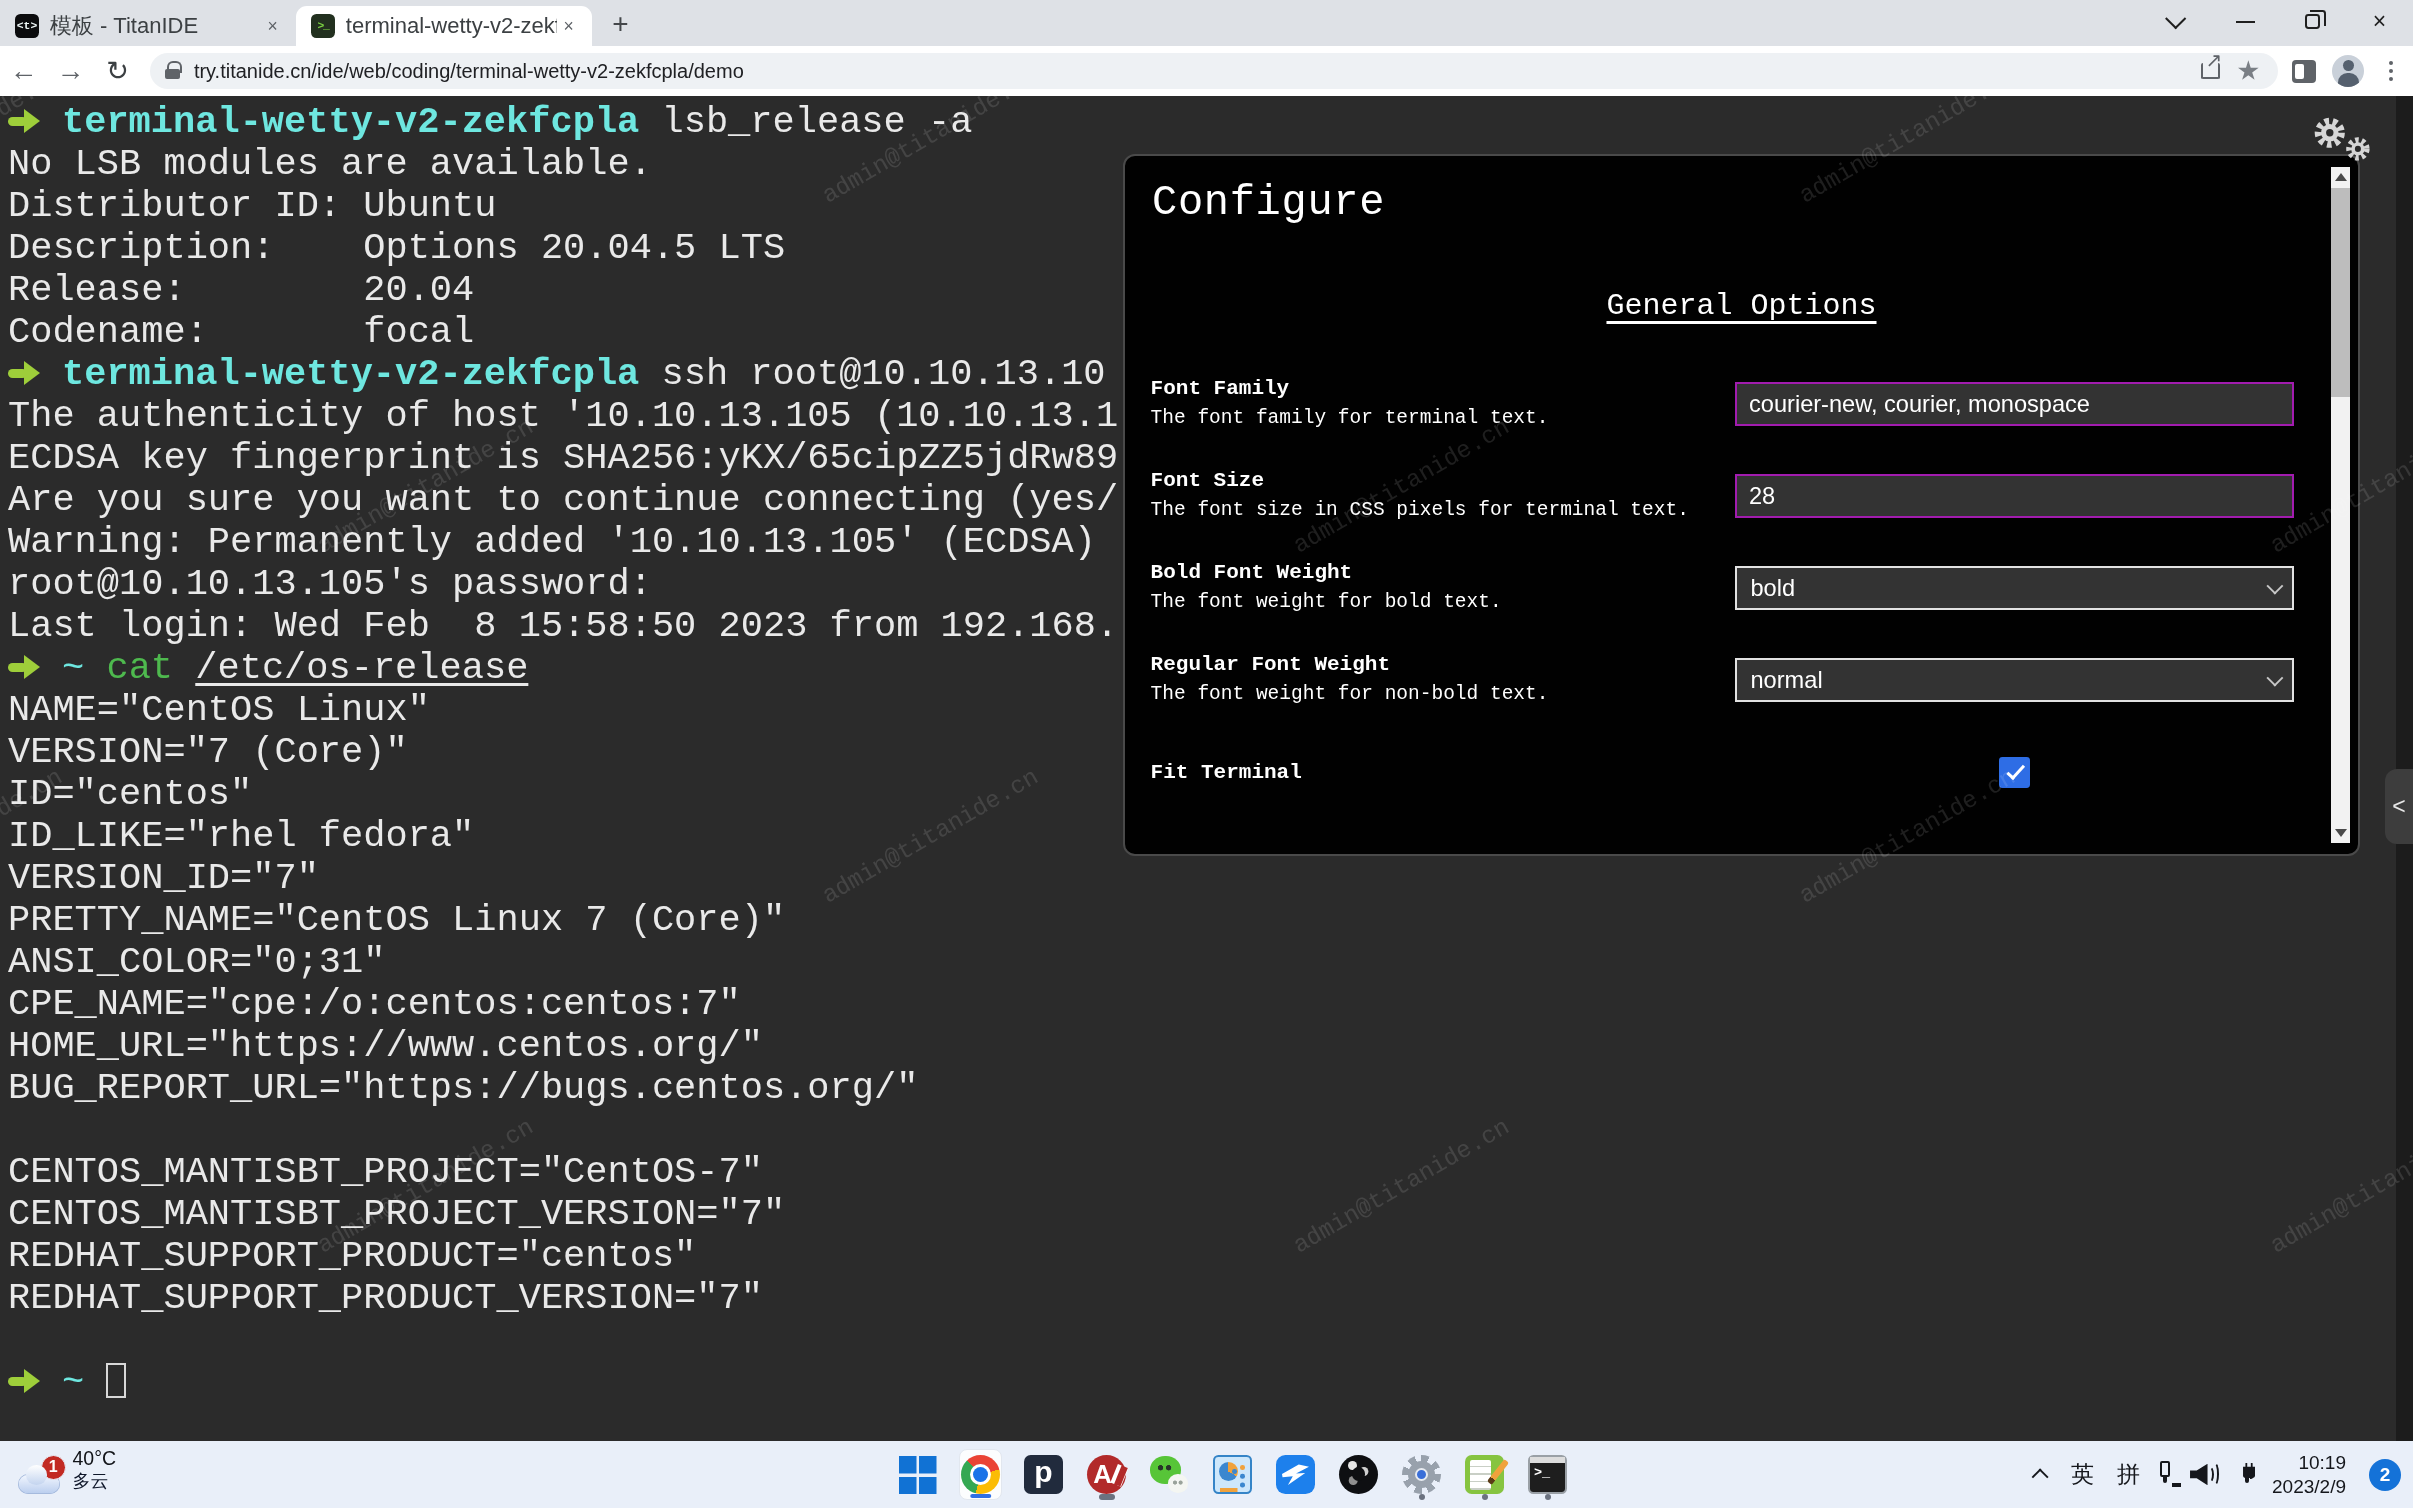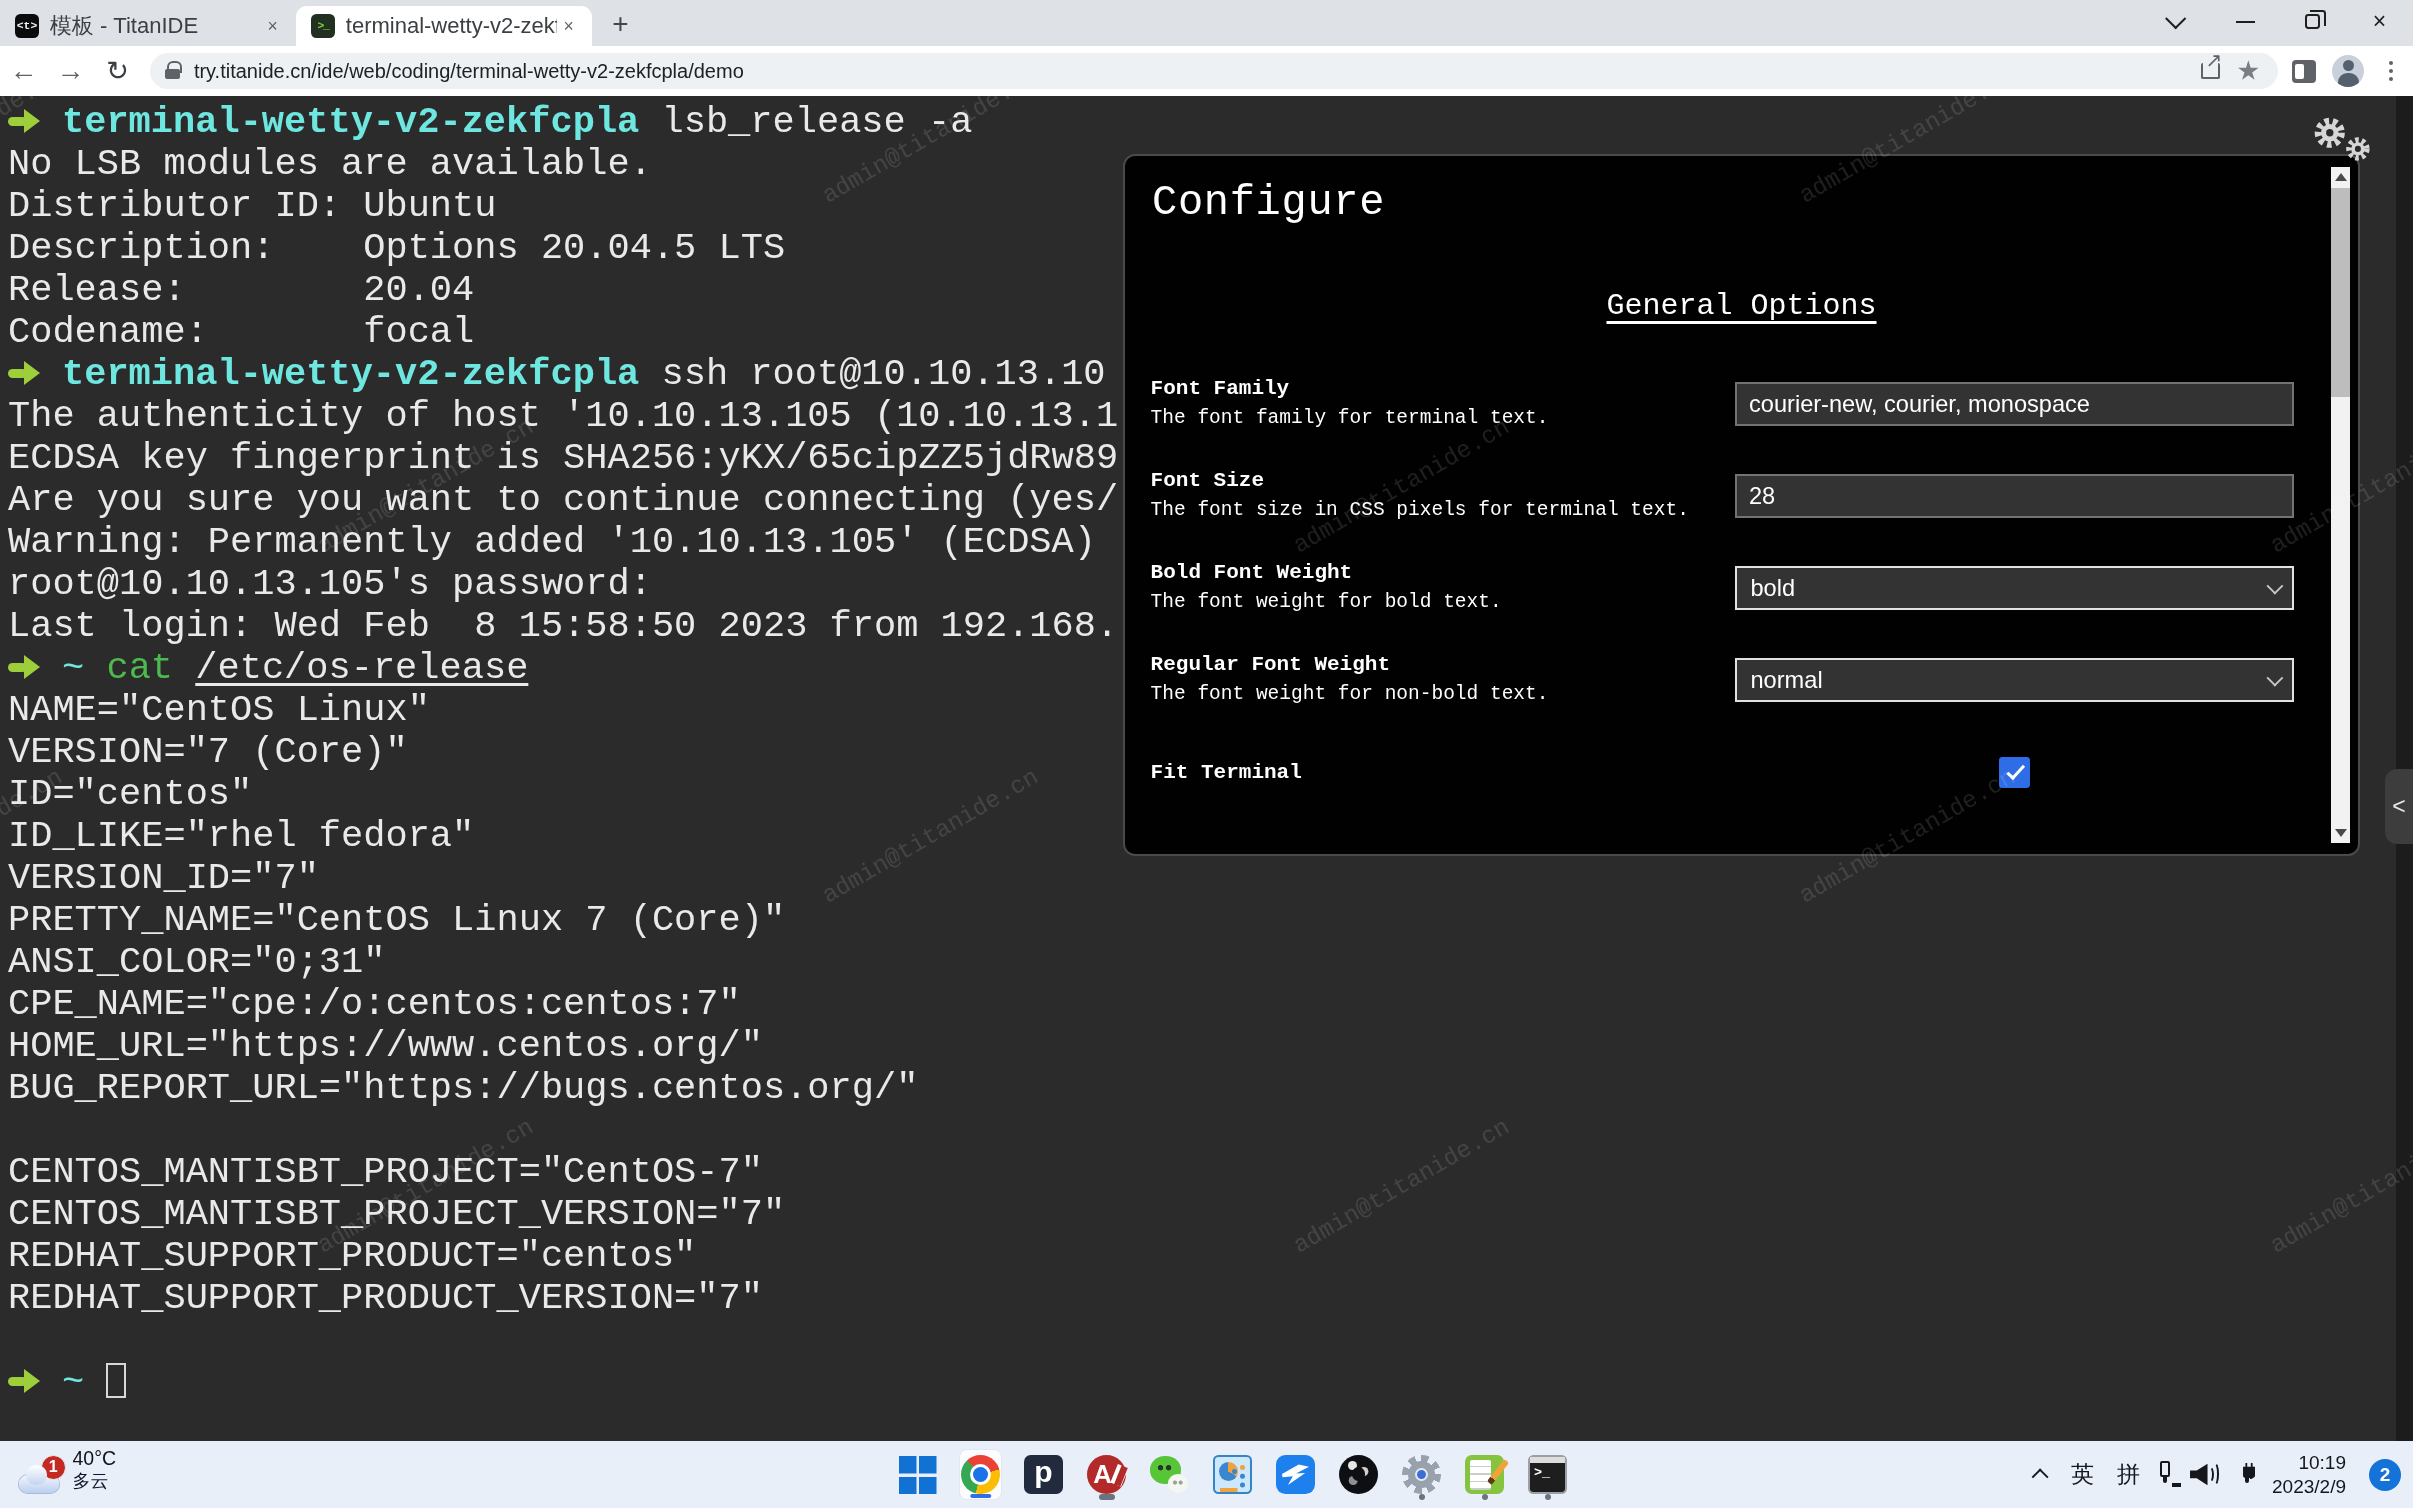--- a/index.html
+++ b/index.html
@@ -68,21 +68,21 @@
   
   .cfg { position:absolute; left:1123px; top:58px; width:1237px; height:702px; background:#010101; border:2px solid #4a4a4a; border-radius:12px; z-index:2; font-family:"Liberation Mono","DejaVu Sans Mono",monospace; color:#ffffff; }
   .cfg-title { margin:23px 0 0 27px; font-size:42px; letter-spacing:0.7px; }
   .cfg-section { text-align:center; margin-top:62px; font-size:30px; text-decoration:underline; text-underline-offset:6.7px; }
   .cfg-rows { margin-top:35px; }
   .cfg-row { display:flex; align-items:center; justify-content:space-between; height:92px; margin:0 64px 0 25.6px; }
   .cfg-left { max-width:593px; }
   .cfg-label { font-size:21px; font-weight:bold; }
   .cfg-desc { font-size:19.5px; margin-top:6px; white-space:pre-line; line-height:25px; }
   .cfg-ctl { width:559px; display:flex; justify-content:center; }
-  .cfg-input { width:559px; height:44px; background:#333333; border:2px solid #737373; color:#ffffff; font-family:"Liberation Sans",sans-serif; font-size:23.6px; padding:0 12px; outline:none; }
+  .cfg-input { width:559px; height:44px; background:#333333; border:2px solid #a21caf; color:#ffffff; font-family:"Liberation Sans",sans-serif; font-size:23.6px; padding:0 12px; outline:none; }
   .cfg-select { width:559px; height:44px; background:#333333; border:2px solid #e2e2e2; display:flex; align-items:center; justify-content:space-between; padding:0 13.5px; }
   .cfg-select-value { font-family:"Liberation Sans",sans-serif; font-size:23.6px; color:#ffffff; }
   .cfg-select-chev { width:12px; height:12px; border-right:2.7px solid #c8c8c8; border-bottom:2.7px solid #c8c8c8; transform:rotate(45deg) translateY(-2.7px); }
   .cfg-checkbox { width:31px; height:31px; border-radius:3.4px; background:#2e6de5; display:flex; align-items:center; justify-content:center; }
   .cfg-check { width:9.4px; height:17.5px; border-right:3.4px solid #ffffff; border-bottom:3.4px solid #ffffff; transform:rotate(42deg) translateY(-2px); }
   .cfg-scroll { position:absolute; right:8px; top:10.8px; bottom:10.8px; width:19px; background:#f2f2f2; }
   .sb-btn { position:absolute; left:0; width:19px; height:20px; background:#f2f2f2; display:flex; align-items:center; justify-content:center; }
   .sb-up { top:0; } .sb-down { bottom:0; }
   .tri-up { border-left:6px solid transparent; border-right:6px solid transparent; border-bottom:8px solid #4a4a4a; }
   .tri-down { border-left:6px solid transparent; border-right:6px solid transparent; border-top:8px solid #4a4a4a; }

